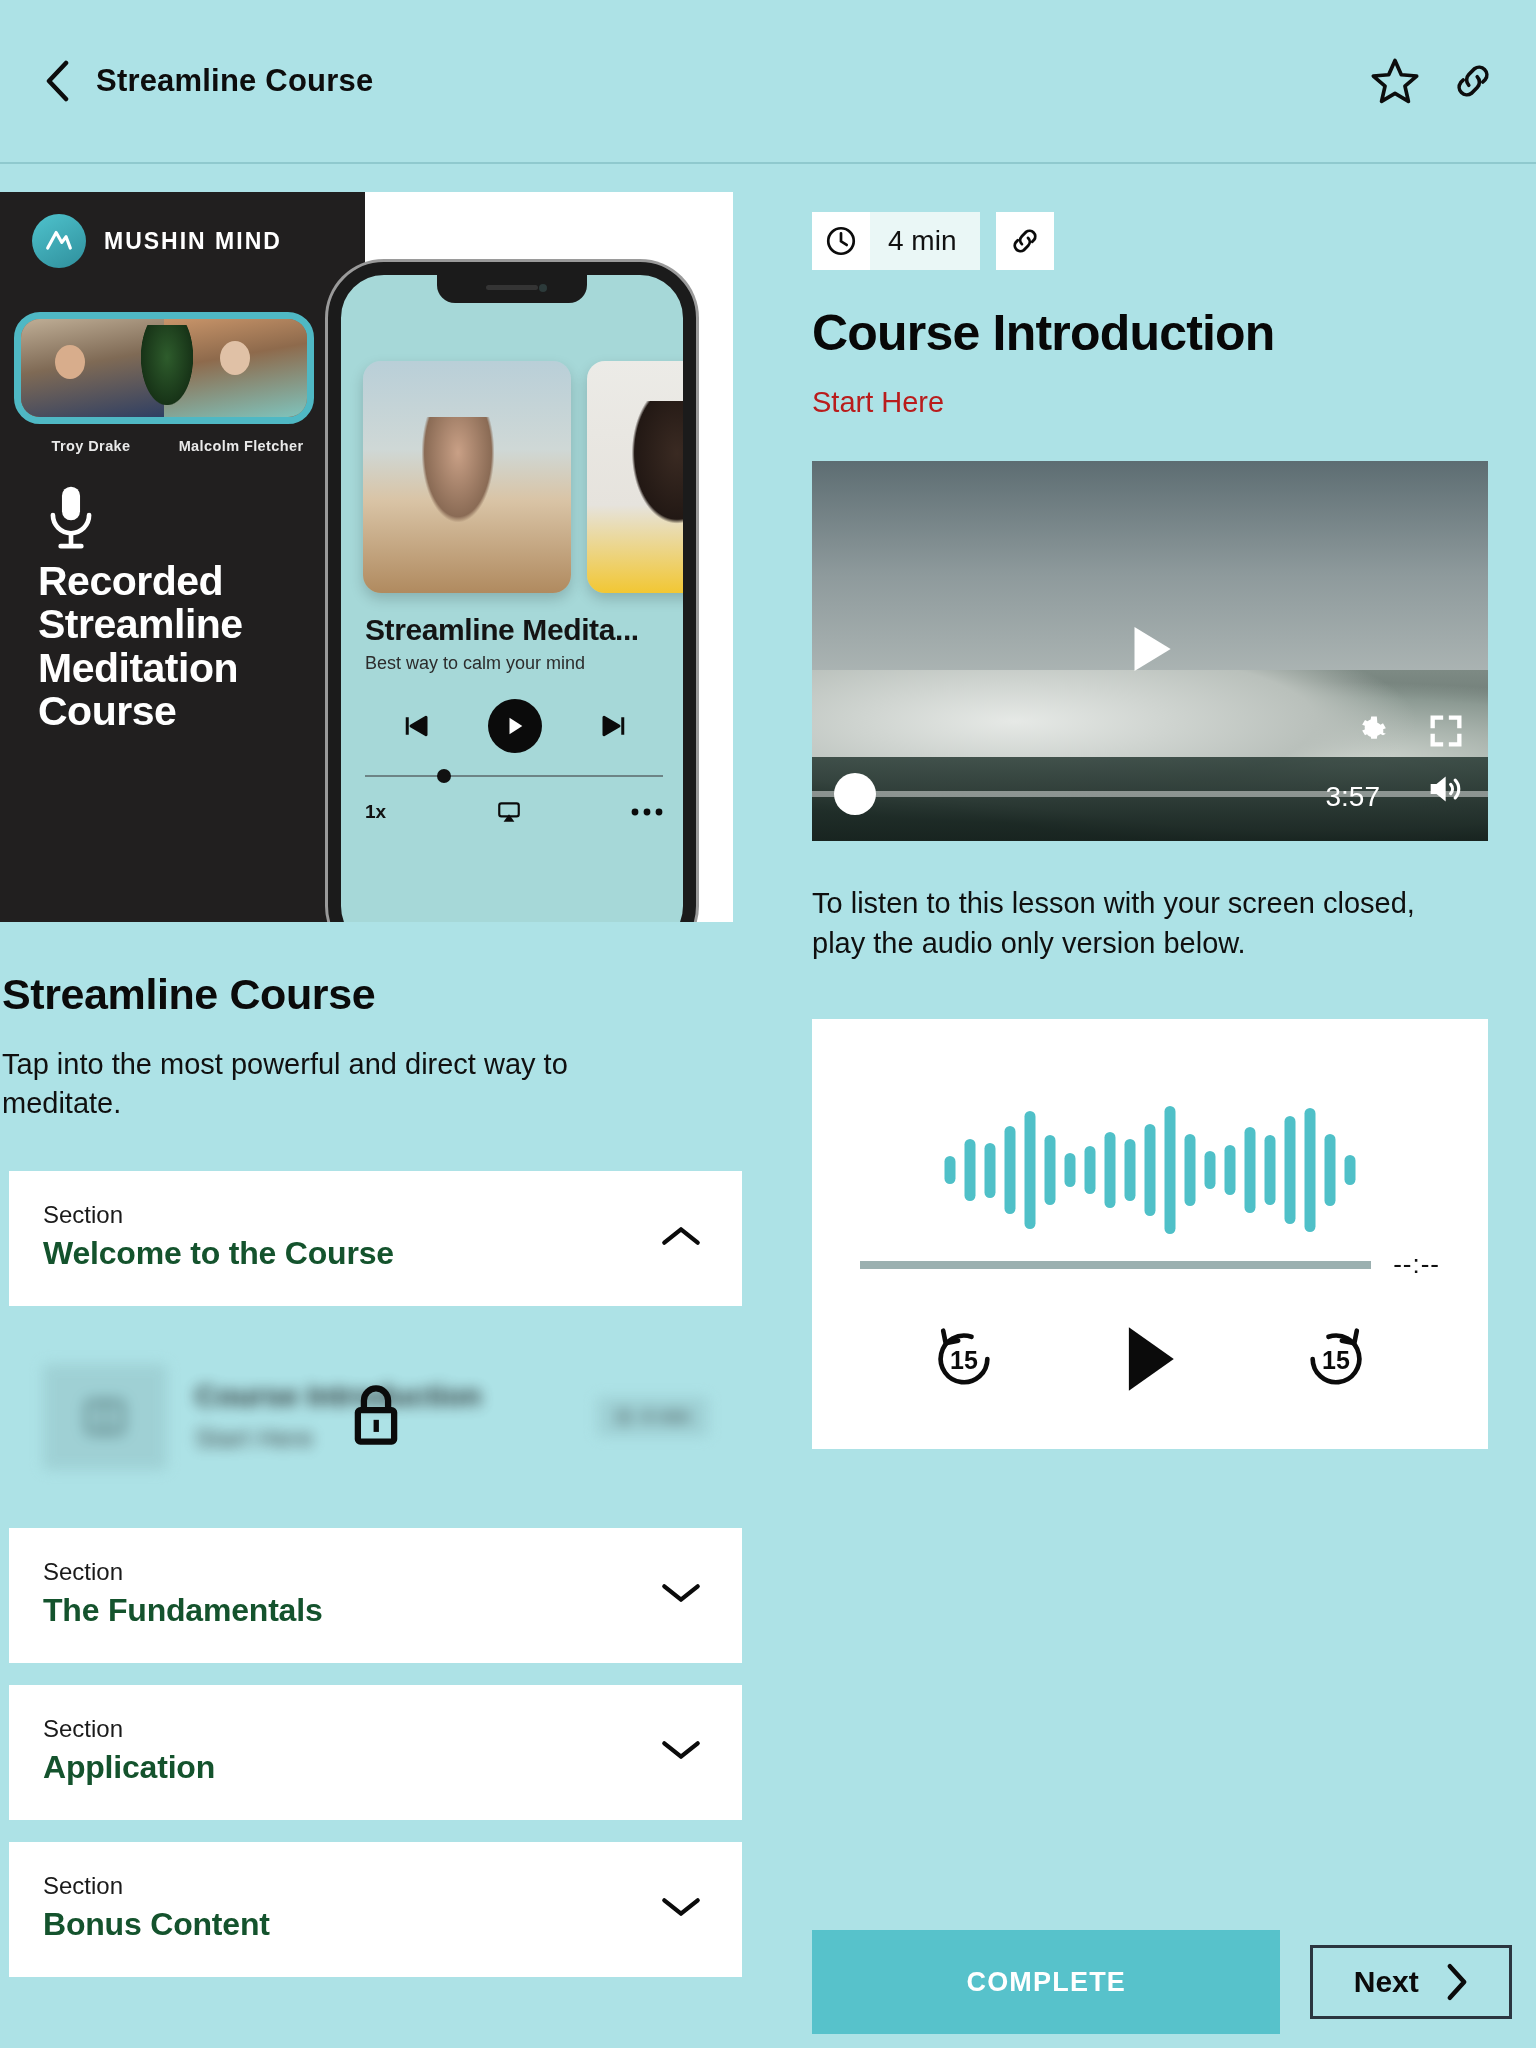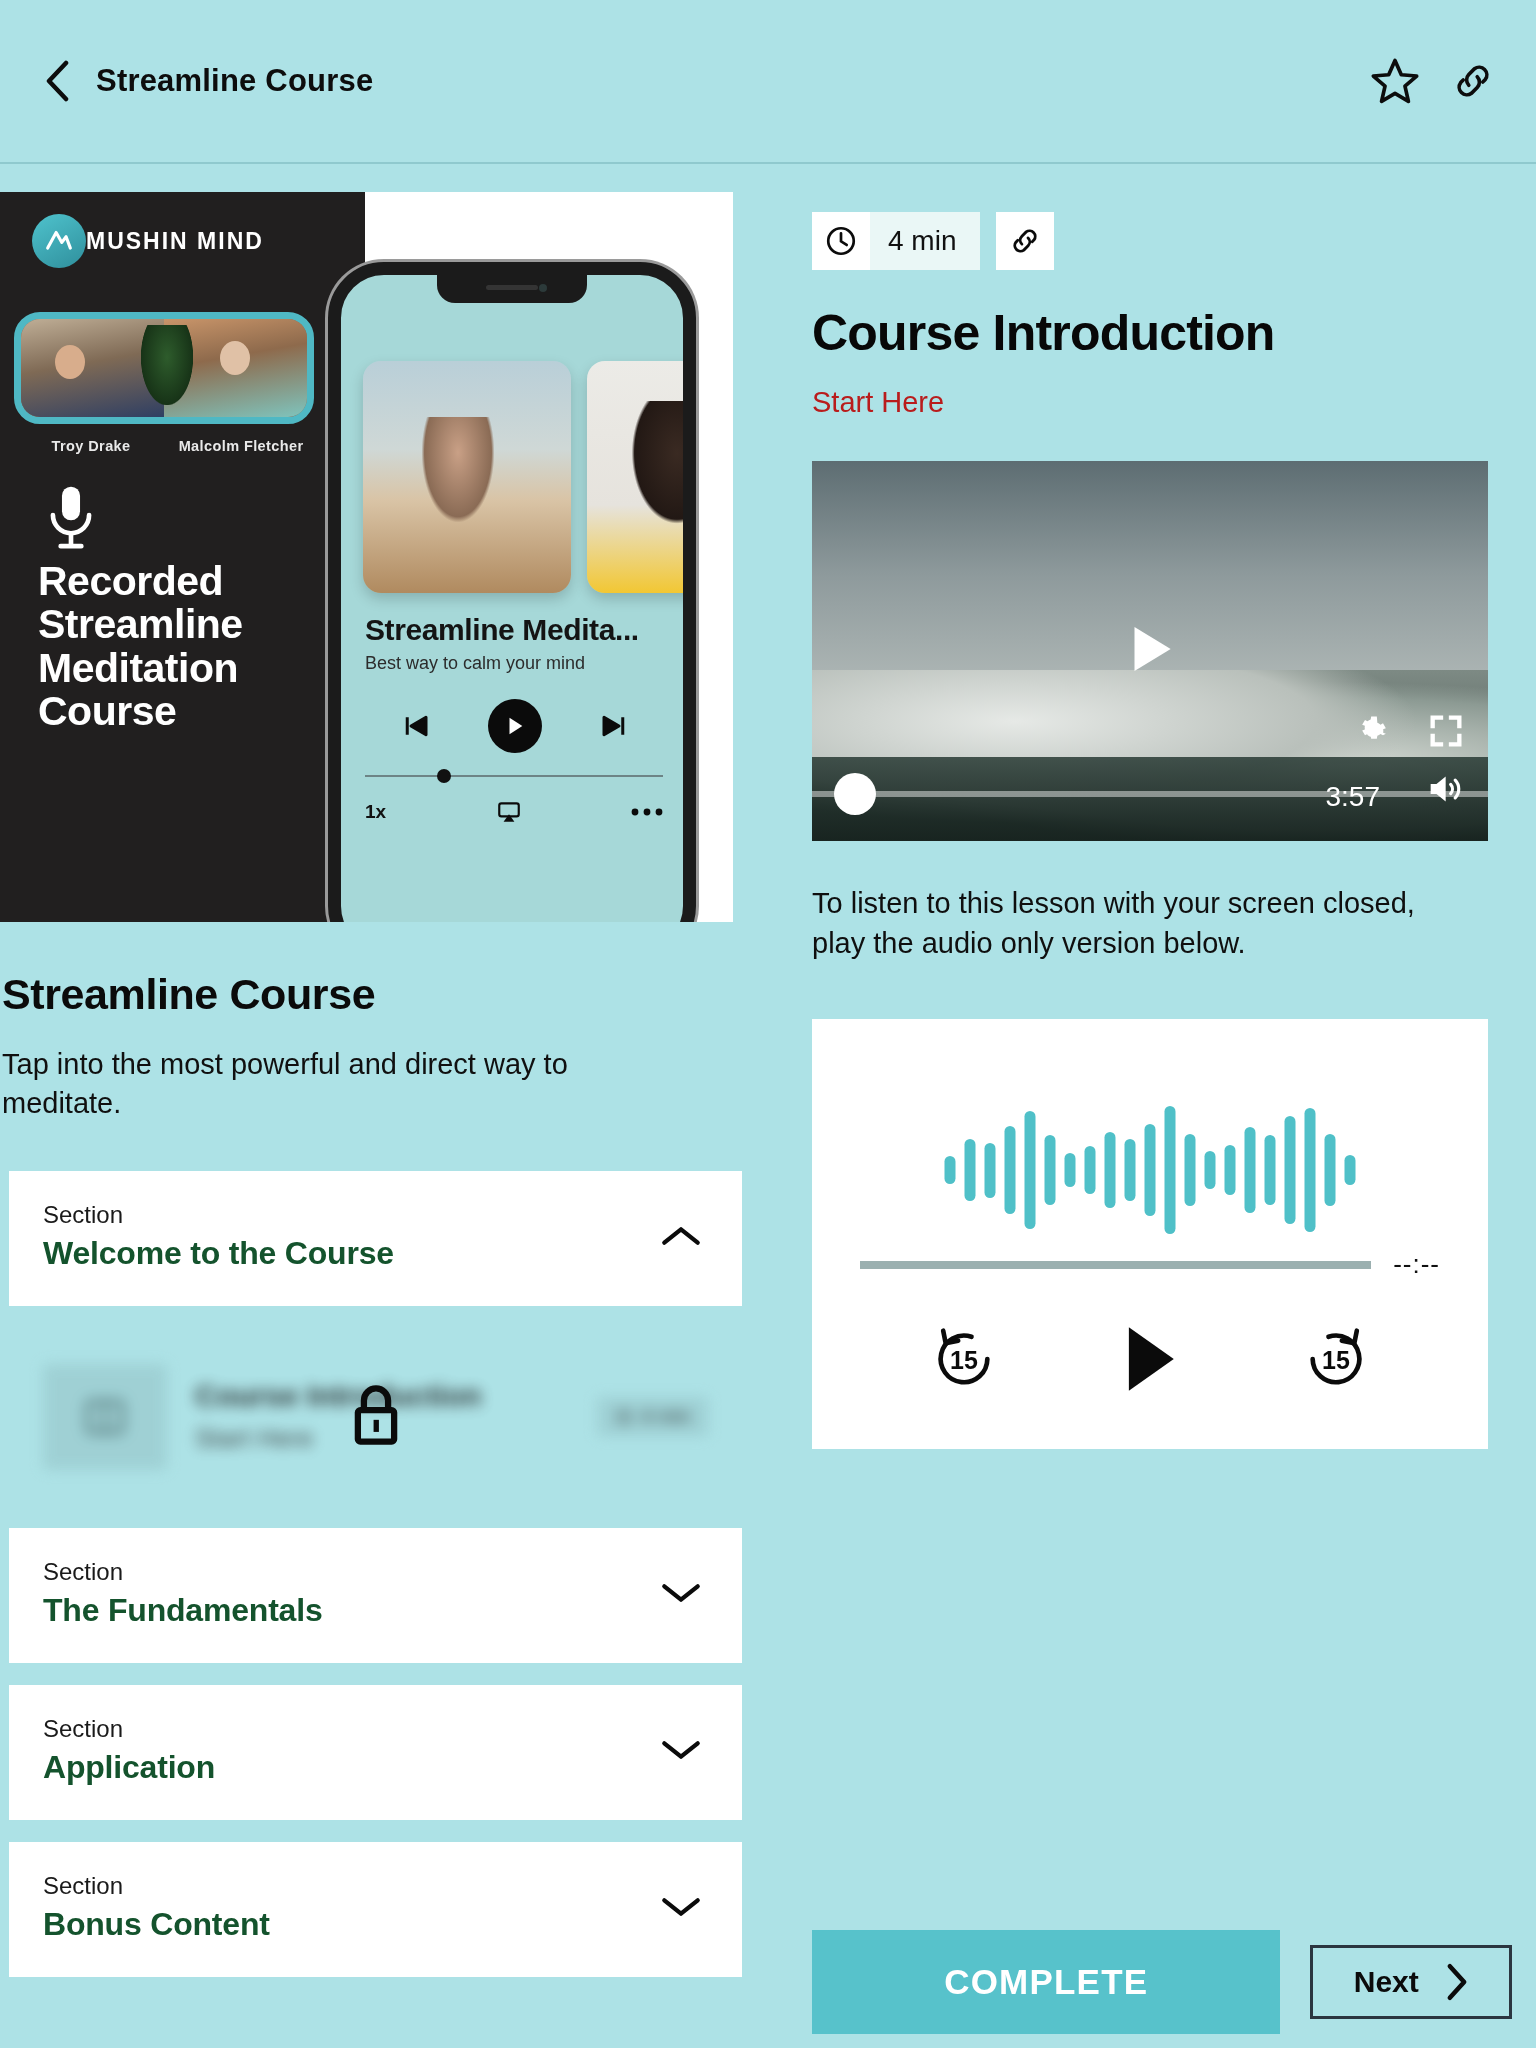--- a/index.html
+++ b/index.html
@@ -25,21 +25,21 @@
   .hdr-spacer { flex: 1; }
   .hdr-ico { width: 58px; height: 58px; display: flex; align-items: center; justify-content: center; cursor: pointer; margin-left: 20px; }
 
   
   .left-col { position: absolute; left: 0; top: 192px; width: 733px; }
 
   .thumb {
     position: relative; width: 733px; height: 730px; overflow: hidden; background: #fff;
   }
   .thumb-dark { position: absolute; left: 0; top: 0; width: 365px; height: 730px; background: #211f1f; }
-  .logo-row { position: absolute; left: 32px; top: 22px; display: flex; align-items: center; }
+  .logo-row { position: absolute; left: 32px; top: 22px; display: flex; align-items: center; gap: 18px; }
   .logo-circle {
     width: 54px; height: 54px; border-radius: 50%;
     background: linear-gradient(150deg,#4fc3cd,#2f8f9c);
     display:flex; align-items:center; justify-content:center;
   }
   .logo-text { color: #fff; font-size: 23px; font-weight: bold; letter-spacing: 2px; }
 
   .photo-frame {
     position: absolute; left: 14px; top: 120px; width: 300px; height: 112px;
     border: 7px solid #4fb8c4; border-radius: 26px; overflow: hidden; background:#8a6a52;
@@ -159,21 +159,21 @@
   .wave { position:absolute; left:50%; transform:translateX(-50%); top: 76px; display:flex; align-items:center; gap: 9px; height: 150px; }
   .wave span { width: 11px; border-radius: 6px; background:#4fc0c8; display:block; }
   .a-bar-wrap { position:absolute; left: 48px; right: 48px; top: 230px; display:flex; align-items:center; gap: 22px; }
   .a-bar { flex:1; height: 8px; background:#9bb0b0; }
   .a-time { font-size: 26px; color:#111; letter-spacing: 1px; }
   .a-ctrls { position:absolute; left: 0; right: 0; top: 300px; display:flex; align-items:center; justify-content:center; gap: 114px; }
   .a-btn { cursor:pointer; display:flex; align-items:center; justify-content:flex-end; }
 
   .btn-row { position:absolute; left: 812px; top: 1930px; width: 700px; display:flex; align-items:center; gap: 30px; }
   .btn-complete {
-    width: 484px; height: 104px; background:#57c2cb; color:#fff; font-size:35px; font-weight:bold;
+    width: 484px; height: 104px; background:#57c2cb; color:#fff; font-size:27px; font-weight:bold;
     letter-spacing: 1.2px; display:flex; align-items:center; justify-content:center; cursor:pointer; border:none;
   }
   .btn-next {
     width: 208px; height: 74px; border: 3px solid #2b3640; background: transparent;
     display:flex; align-items:center; justify-content:center; gap: 26px; cursor:pointer;
   }
   .btn-next span { font-size: 30px; font-weight: bold; color:#0b0b0b; }
 </style>
 </head>
 <body>

